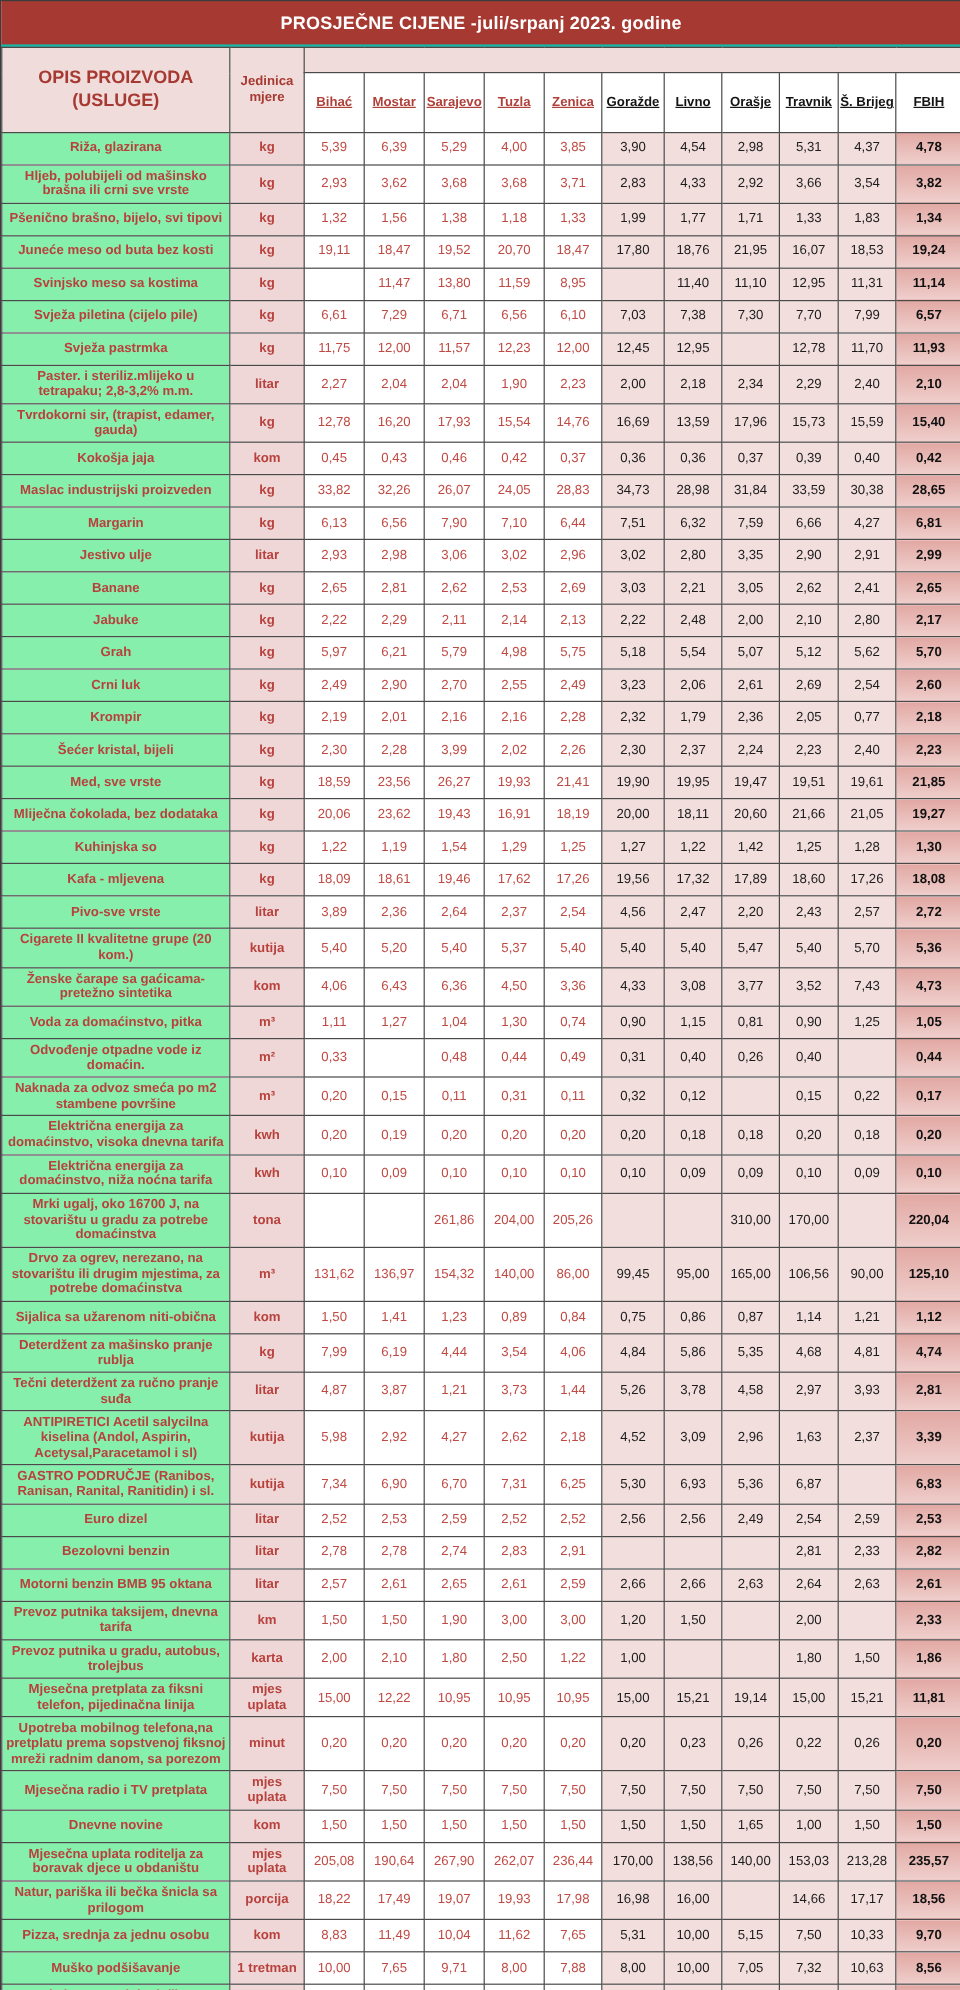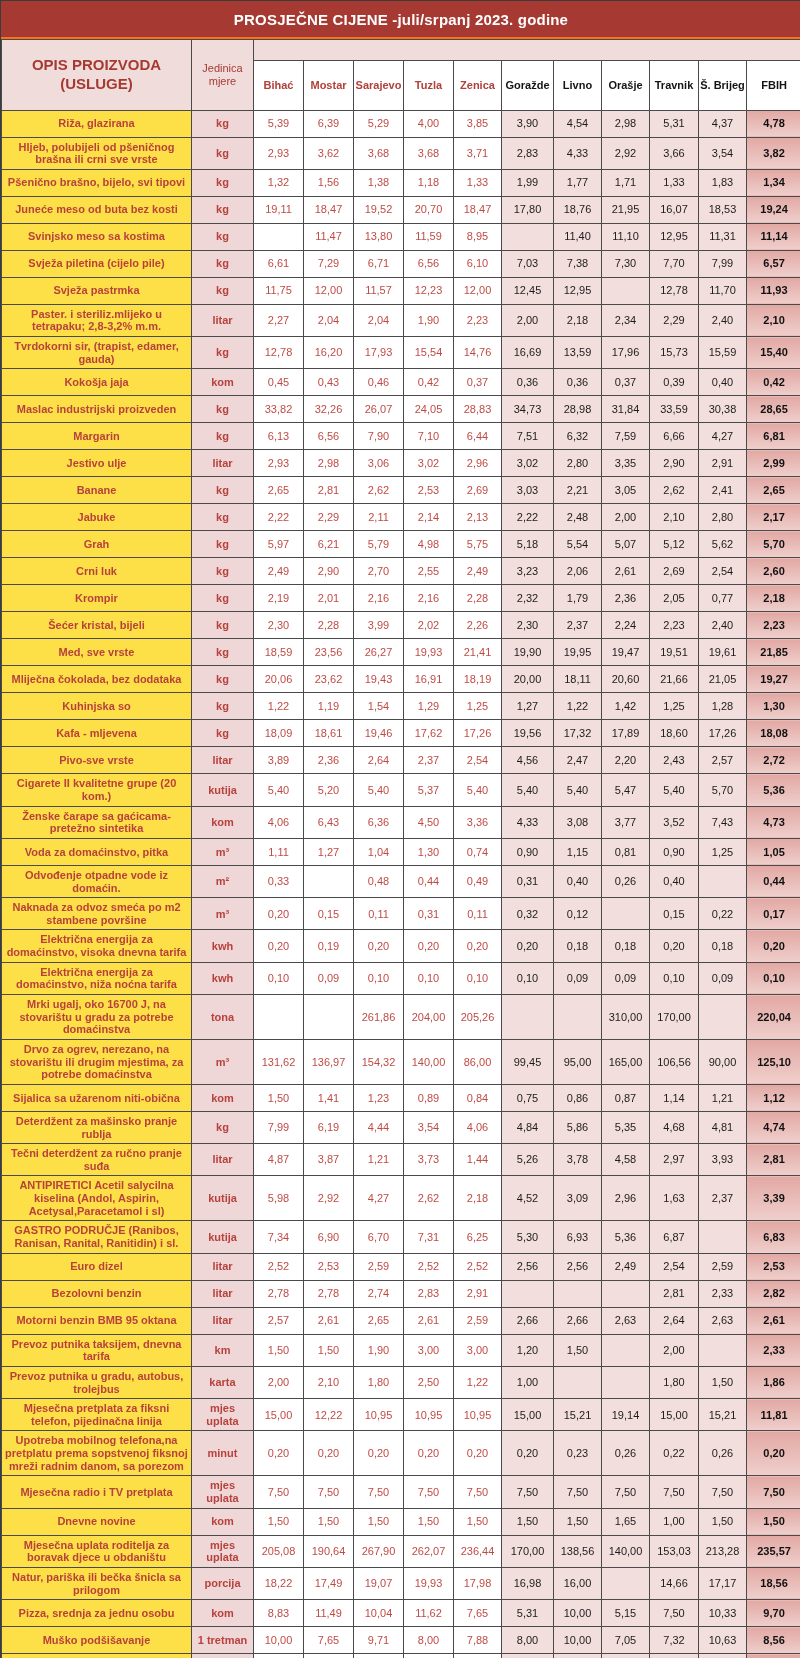--- a/index.html
+++ b/index.html
@@ -10,63 +10,64 @@
     border-right:1px solid #3c3c3c;
   }
   .title-bar{
     background:#a63a32;
     color:#ffffff;
     font-weight:bold;
     font-size:15px;
     text-align:center;
     padding:10px 0 9px 0;
     border-top:1px solid #3c3c3c;
-    border-bottom:2px solid #f97316;
+    border-bottom:2px solid #14b8a6;
     letter-spacing:.2px;
   }
   table.prices{
     border-collapse:collapse;
     table-layout:fixed;
     width:800px;
   }
   table.prices th, table.prices td{
     border:1px solid #4a4a4a;
     overflow:hidden;
   }
   thead th{
     background:#f0dcdb;
     color:#a63a32;
     vertical-align:middle;
     text-align:center;
   }
   .th-product{font-size:15px;font-weight:bold;line-height:1.25;padding:16px;}
-  .th-unit{font-size:11px;font-weight:normal;line-height:1.2;padding:2px;}
+  .th-unit{font-size:11px;font-weight:bold;line-height:1.2;padding:2px;}
   .strip{height:15px;padding:0;}
   th.city{
     background:#ffffff;
     font-size:11px;
     font-weight:bold;
     height:32px;
     padding:2px 1px;
     line-height:1.15;
+    text-decoration:underline;
   }
   th.city.red{color:#b0403a;}
   th.city.black{color:#141414;margin-left:44px;}
   tbody td{
     text-align:center;
     vertical-align:middle;
     padding:3px 2px;
     font-size:11px;
     height:20px;
     line-height:1.15;
   }
   td.name{
     color:#b8413d;
     font-weight:bold;
-    background:#fde047;
+    background:#86efac;
   }
   td.unit{
     background:#eed7d6;
     color:#b8413d;
     font-weight:bold;
   }
   td.v-red{color:#bf4a44;background:#ffffff;}
   td.v-pink{color:#1c1c1c;background:#f2dedd;}
   td.v-fbih{
     color:#111111;
@@ -127,21 +128,21 @@
           <td class="v-red">4,00</td>
           <td class="v-red">3,85</td>
           <td class="v-pink">3,90</td>
           <td class="v-pink">4,54</td>
           <td class="v-pink">2,98</td>
           <td class="v-pink">5,31</td>
           <td class="v-pink">4,37</td>
           <td class="v-fbih">4,78</td>
         </tr>
         <tr>
-          <td class="name">Hljeb, polubijeli od pšeničnog brašna ili crni sve vrste</td>
+          <td class="name">Hljeb, polubijeli od mašinsko brašna ili crni sve vrste</td>
           <td class="unit">kg</td>
           <td class="v-red">2,93</td>
           <td class="v-red">3,62</td>
           <td class="v-red">3,68</td>
           <td class="v-red">3,68</td>
           <td class="v-red">3,71</td>
           <td class="v-pink">2,83</td>
           <td class="v-pink">4,33</td>
           <td class="v-pink">2,92</td>
           <td class="v-pink">3,66</td>

